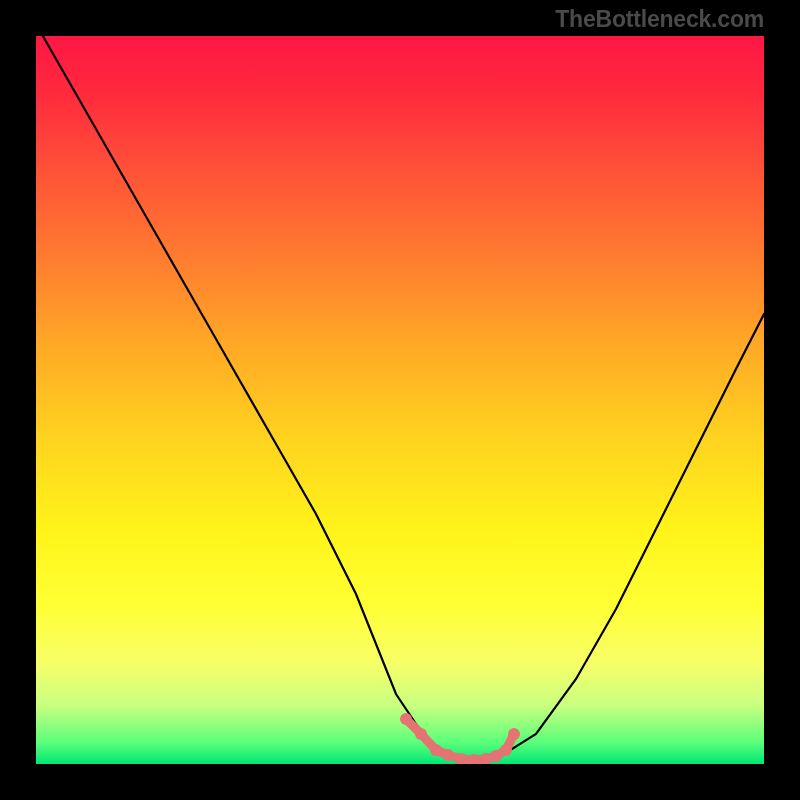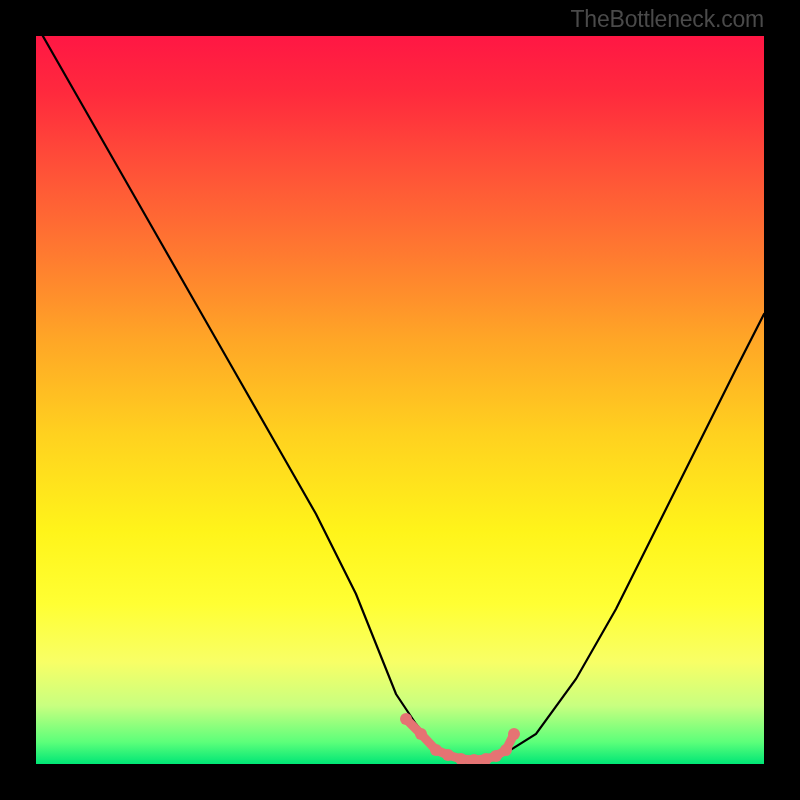--- a/index.html
+++ b/index.html
@@ -43,21 +43,21 @@
     height: 100%;
     pointer-events: none;
   }
   .watermark {
     position: absolute;
     top: 6px;
     right: 36px;
     color: #4a4a4a;
     font-family: Arial, Helvetica, sans-serif;
     font-size: 23px;
-    font-weight: normal;
+    font-weight: bold;
     letter-spacing: -0.2px;
   }
 </style>
 </head>
 <body>
 
 <div class="frame">
 
   <div class="plot-area">
     <div class="gradient-bg"></div>

